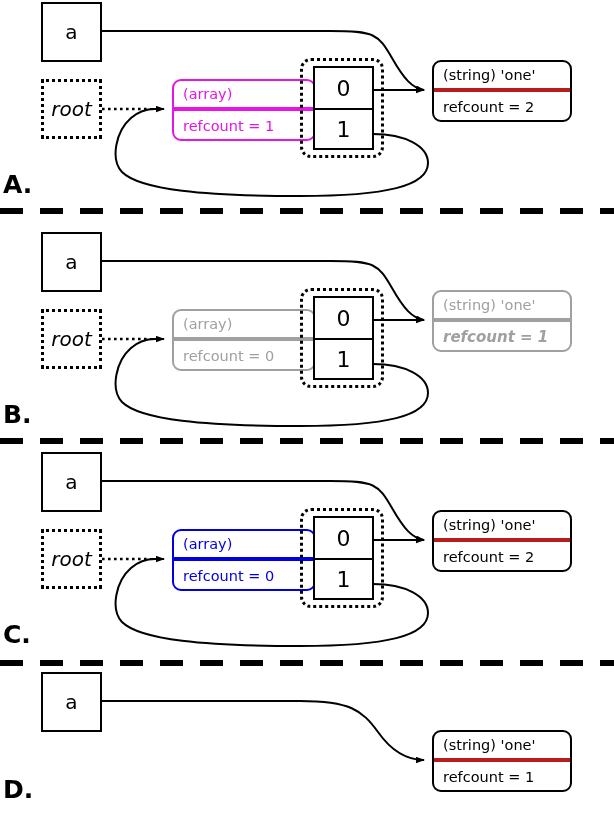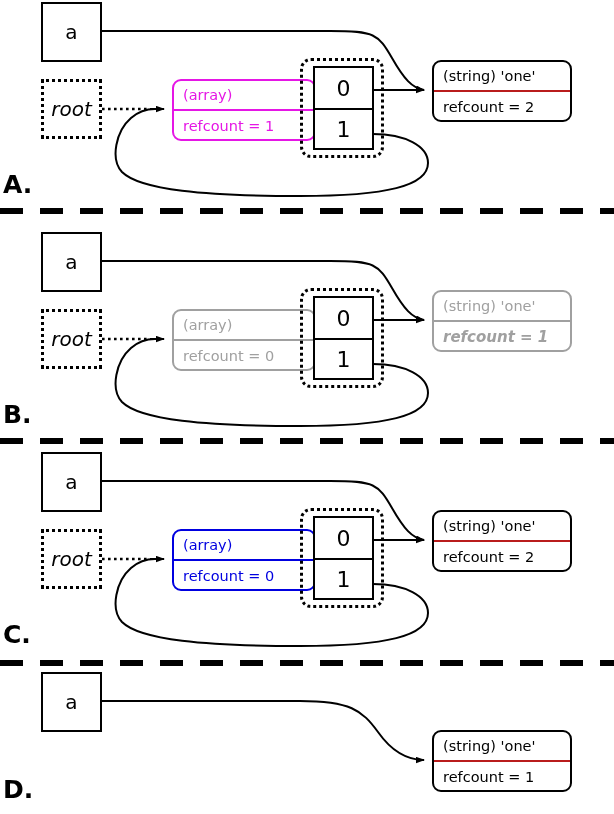--- a/index.html
+++ b/index.html
@@ -7,21 +7,21 @@
   #stage{position:relative;width:614px;height:814px;overflow:hidden;background:#fff;}
   .svg-layer{position:absolute;left:0;top:0;width:614px;height:814px;}
   .panel-label{position:absolute;font-size:25px;font-weight:bold;color:#000;letter-spacing:0px;line-height:1;}
   
   .var-box{position:absolute;width:61px;height:60px;border:2px solid #000;background:#fff;
            display:flex;align-items:center;justify-content:center;font-size:20px;color:#000;box-sizing:border-box;}
   .var-box.dotted{border:3px dotted #000;font-style:italic;text-align:center;}
   
   .val-box{position:absolute;box-sizing:border-box;border:2px solid #000;border-radius:9px;background:#fff;overflow:hidden;}
   .val-row{box-sizing:border-box;display:flex;align-items:center;padding-left:9px;font-size:14.5px;color:#000;}
-  .val-row.top{height:30px;border-bottom:2px solid #b91c1c;}
+  .val-row.top{height:30px;border-bottom:4px solid #b91c1c;}
   .val-row.bot{height:30px;}
   .val-box.magenta{border-color:#e516e5;}
   .val-box.magenta .val-row{color:#e516e5;}
   .val-box.magenta .val-row.top{border-bottom-color:#e516e5;}
   .val-box.blue{border-color:#0000e0;}
   .val-box.blue .val-row{color:#0000e0;}
   .val-box.blue .val-row.top{border-bottom-color:#0000e0;}
   .val-box.grey{border-color:#a0a0a0;}
   .val-box.grey .val-row{color:#a0a0a0;}
   .val-box.grey .val-row.top{border-bottom-color:#a0a0a0;}

